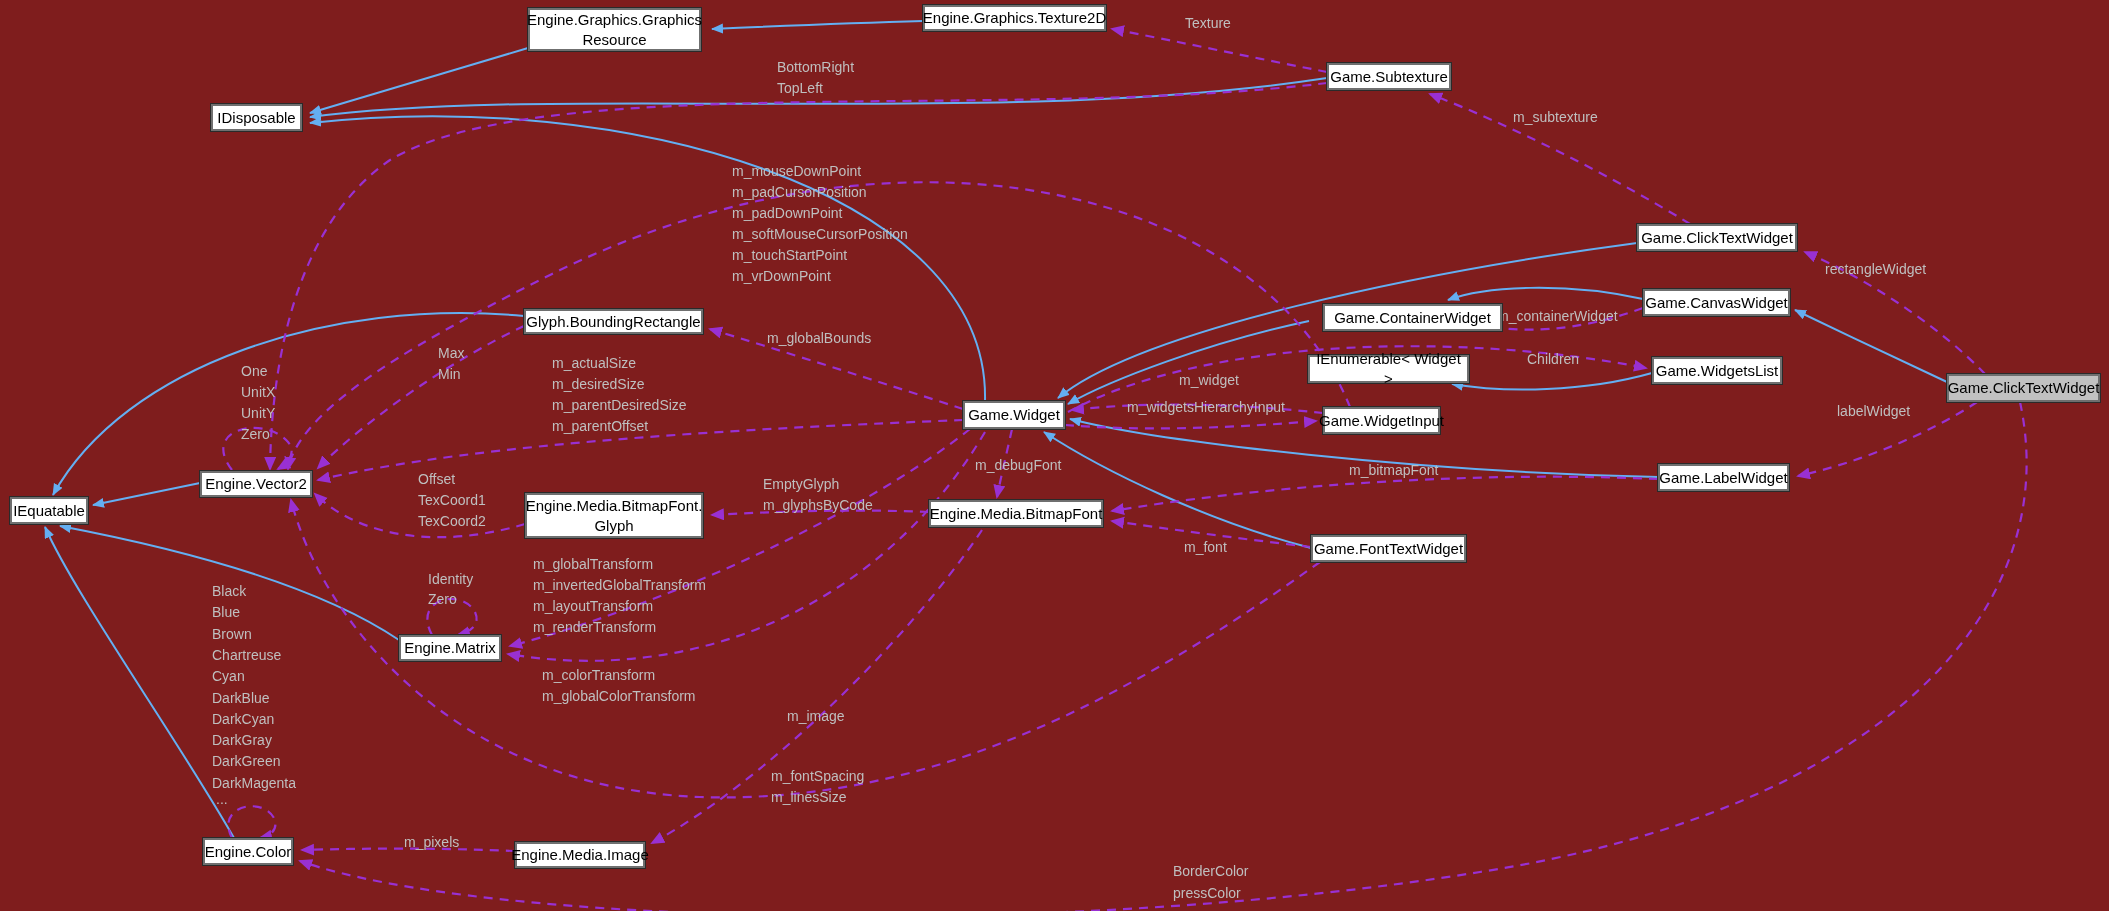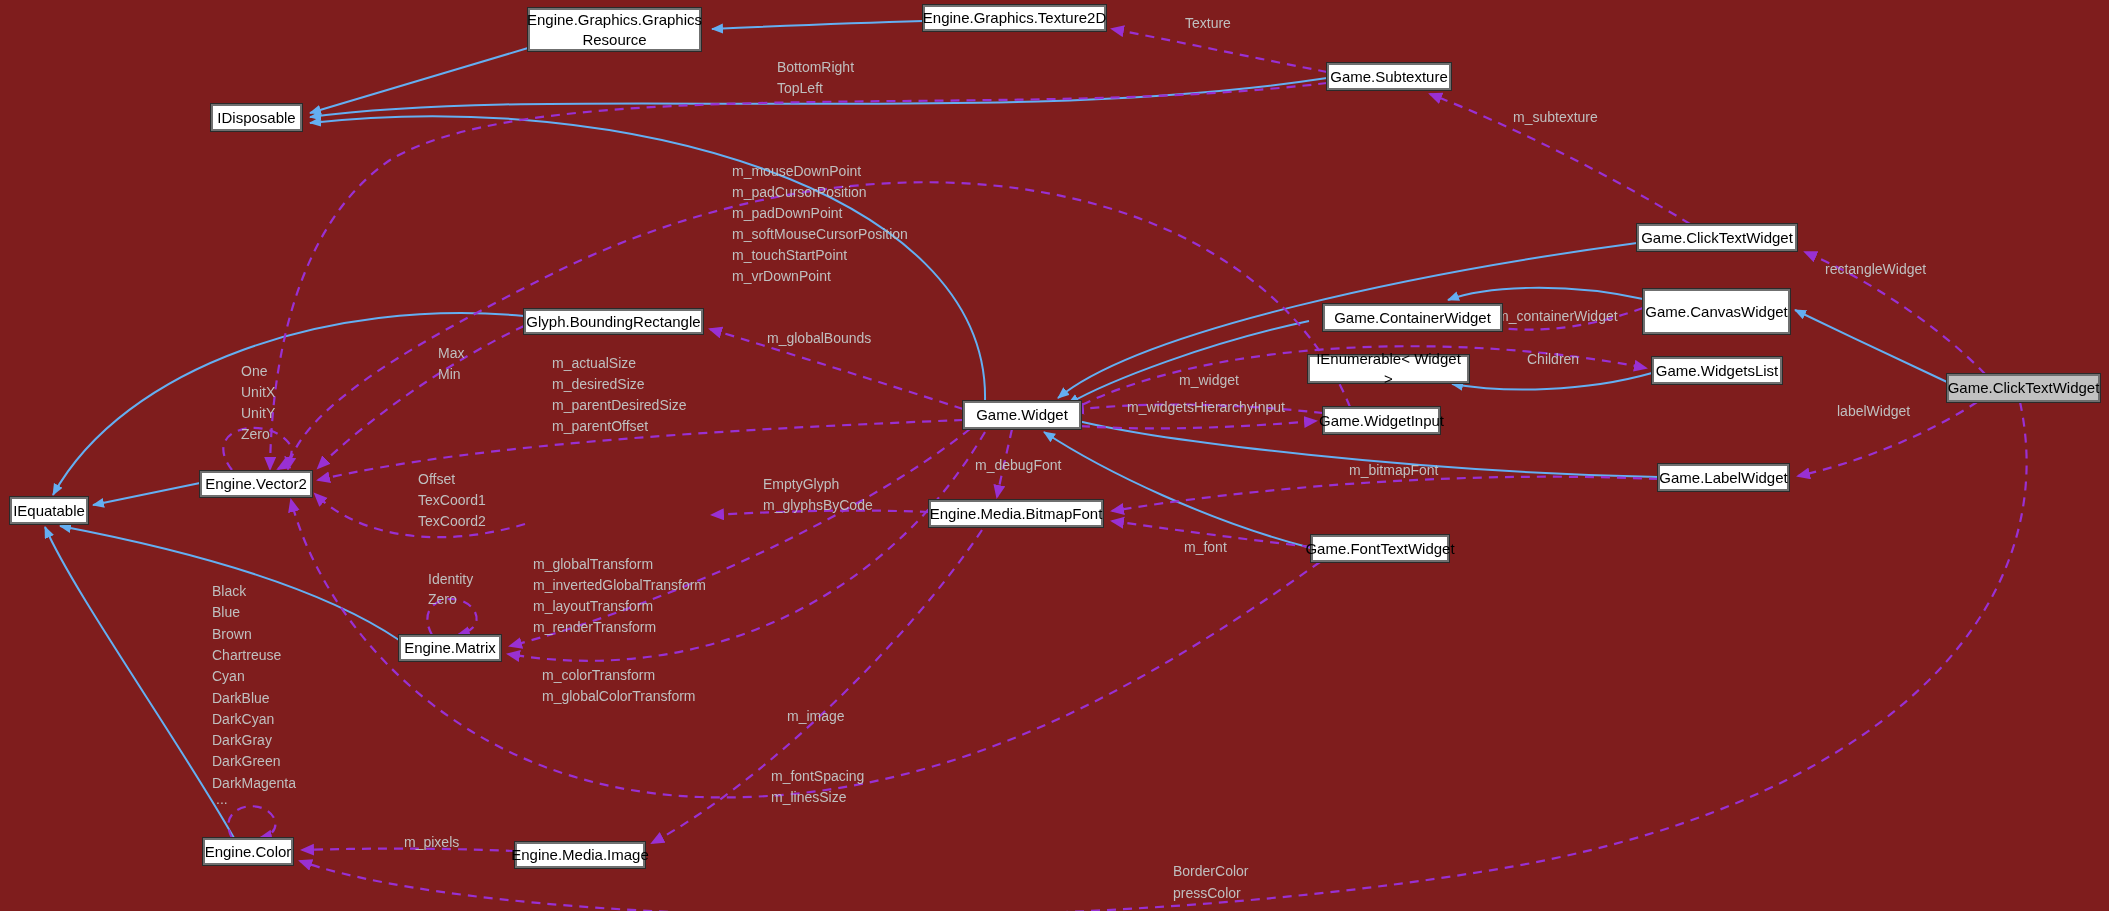--- a/index.html
+++ b/index.html
@@ -74,32 +74,34 @@
     <path class="p" d="M 1977,402 C 1932,432 1862,462 1798,476" marker-end="url(#ap)"></path>
     <path class="p" d="M 1320,562 C 1140,690 940,805 700,797 C 450,788 320,615 291,500" marker-end="url(#ap)"></path>
   </svg>
 
   <div class="node" style="left:528px;top:8px;width:173px;height:43px">Engine.Graphics.Graphics
 Resource</div>
   <div class="node" style="left:923px;top:5px;width:183px;height:26px">Engine.Graphics.Texture2D</div>
   <div class="node" style="left:1327px;top:63px;width:124px;height:27px">Game.Subtexture</div>
   <div class="node" style="left:211px;top:104px;width:91px;height:27px">IDisposable</div>
   <div class="node" style="left:1637px;top:224px;width:160px;height:27px">Game.ClickTextWidget</div>
-  <div class="node" style="left:1643px;top:289px;width:147px;height:45px">Game.CanvasWidget</div>
+  <div class="node" style="left:1643px;top:289px;width:147px;height:27px">Game.CanvasWidget</div>
   <div class="node" style="left:1323px;top:304px;width:179px;height:27px">Game.ContainerWidget</div>
   <div class="node" style="left:1308px;top:355px;width:161px;height:28px">IEnumerable&lt; Widget &gt;</div>
   <div class="node" style="left:1652px;top:357px;width:130px;height:27px">Game.WidgetsList</div>
   <div class="node hl" style="left:1947px;top:374px;width:153px;height:28px">Game.ClickTextWidget</div>
-  <div class="node" style="left:963px;top:401px;width:118px;height:28px">Game.Widget</div>
+  <div class="node" style="left:963px;top:401px;width:102px;height:28px">Game.Widget</div>
   <div class="node" style="left:1323px;top:407px;width:117px;height:27px">Game.WidgetInput</div>
   <div class="node" style="left:524px;top:309px;width:179px;height:25px">Glyph.BoundingRectangle</div>
   <div class="node" style="left:200px;top:471px;width:112px;height:26px">Engine.Vector2</div>
   <div class="node" style="left:10px;top:497px;width:78px;height:27px">IEquatable</div>
+  <div class="node" style="left:525px;top:493px;width:178px;height:45px">Engine.Media.BitmapFont.
+Glyph</div>
   <div class="node" style="left:929px;top:500px;width:174px;height:27px">Engine.Media.BitmapFont</div>
-  <div class="node" style="left:1311px;top:535px;width:138px;height:27px">Game.FontTextWidget</div>
+  <div class="node" style="left:1311px;top:535px;width:155px;height:27px">Game.FontTextWidget</div>
   <div class="node" style="left:1658px;top:464px;width:131px;height:27px">Game.LabelWidget</div>
   <div class="node" style="left:399px;top:635px;width:102px;height:26px">Engine.Matrix</div>
   <div class="node" style="left:203px;top:838px;width:90px;height:27px">Engine.Color</div>
   <div class="node" style="left:515px;top:842px;width:130px;height:26px">Engine.Media.Image</div>
 
   <div class="el" style="left:1185px;top:15px">Texture</div>
   <div class="el" style="left:777px;top:59px">BottomRight</div>
   <div class="el" style="left:777px;top:80px">TopLeft</div>
   <div class="el" style="left:1513px;top:109px">m_subtexture</div>
   <div class="el" style="left:732px;top:163px">m_mouseDownPoint</div>

